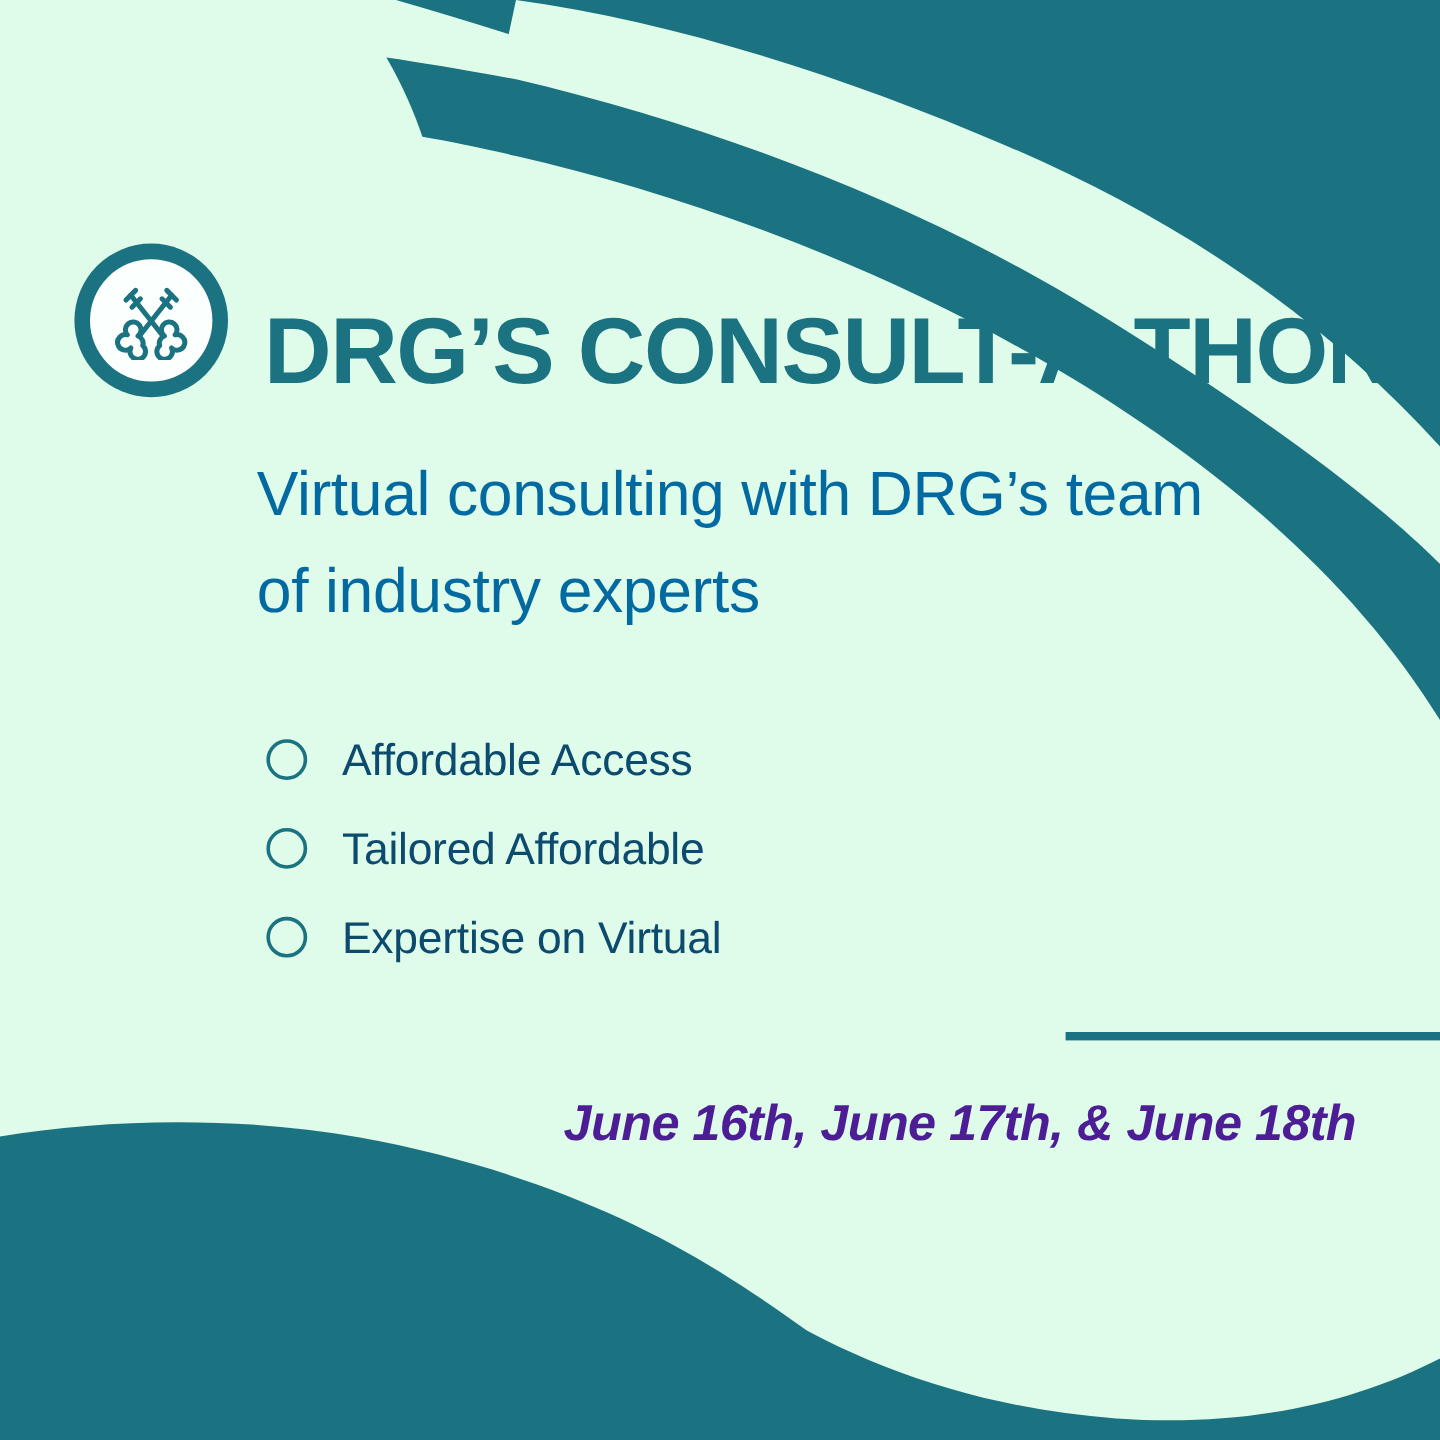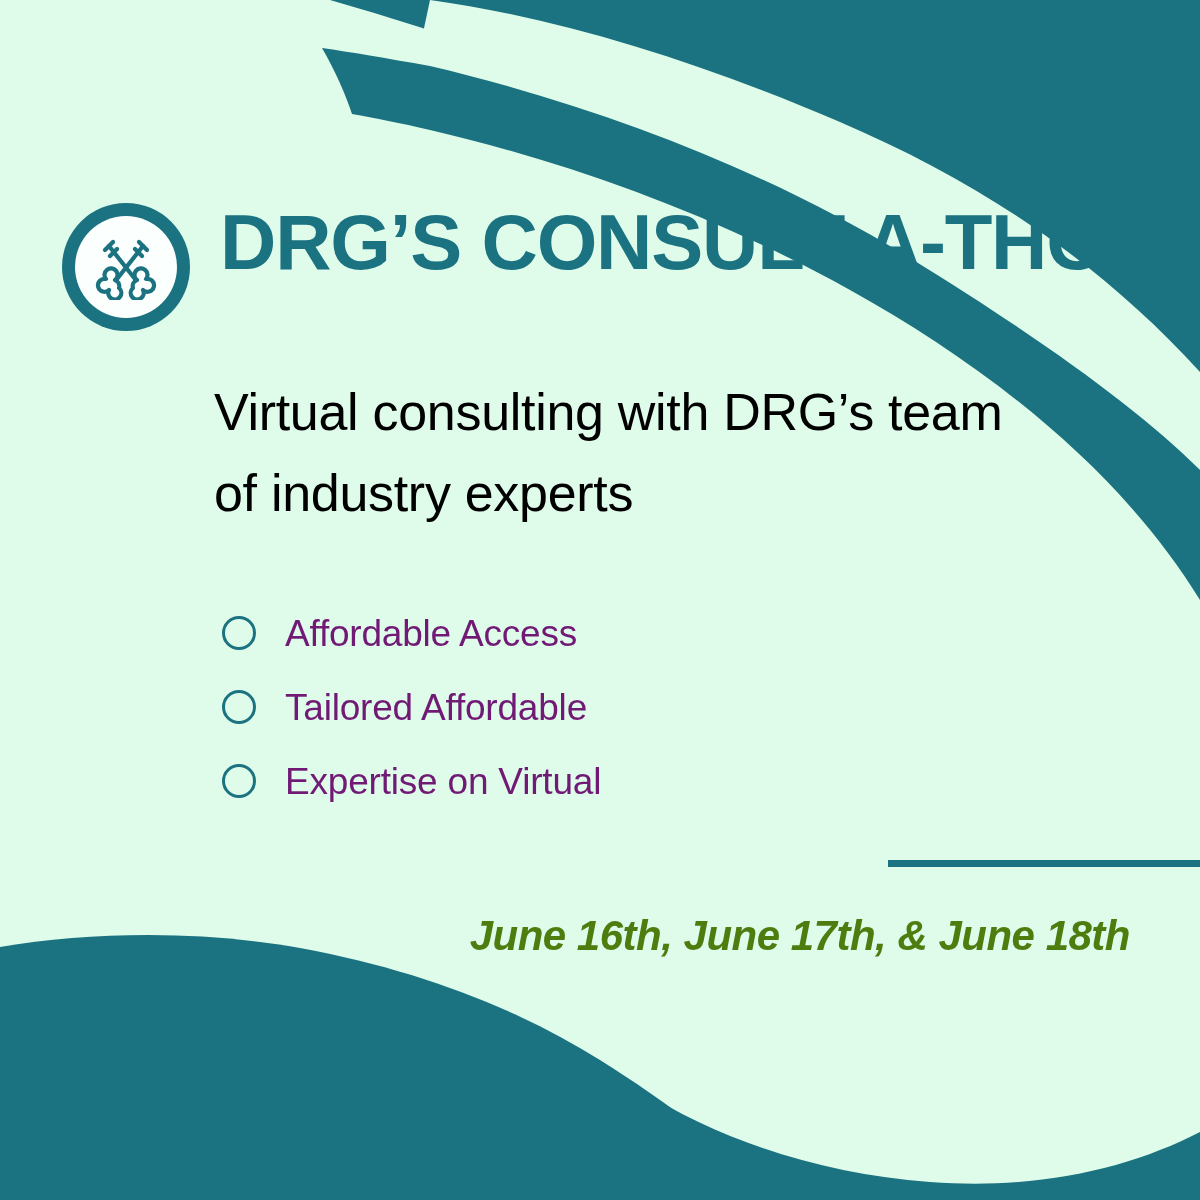--- a/index.html
+++ b/index.html
@@ -27,21 +27,21 @@
     inset: 0;
     z-index: 5;
   }
 
   
   .header-row {
     position: absolute;
     left: 62px;
     top: 203px;
     display: flex;
-    align-items: flex-start;
+    align-items: flex-end;
   }
   .logo-badge {
     width: 128px;
     height: 128px;
     border-radius: 50%;
     background: #1b7280;
     display: flex;
     align-items: center;
     justify-content: center;
     flex: none;
@@ -68,21 +68,21 @@
     white-space: nowrap;
   }
 
   
   .subtitle {
     position: absolute;
     left: 214px;
     top: 372px;
     width: 830px;
     margin: 0;
-    color: #000000;
+    color: #0369a1;
     font-size: 52px;
     line-height: 1.55;
     font-weight: normal;
     letter-spacing: -0.3px;
   }
 
   
   .features {
     position: absolute;
     left: 222px;
@@ -99,21 +99,21 @@
   .feature-marker {
     width: 34px;
     height: 34px;
     border: 3px solid #1b7280;
     border-radius: 50%;
     flex: none;
     box-sizing: border-box;
   }
   .feature-label {
     padding-left: 29px;
-    color: #701a75;
+    color: #0c4a6e;
     font-size: 37px;
     line-height: 1;
     letter-spacing: -0.2px;
     white-space: nowrap;
   }
 
   
   .divider {
     position: absolute;
     left: 888px;
@@ -122,21 +122,21 @@
     height: 7px;
     background: #1b7280;
   }
 
   
   .date-line {
     position: absolute;
     right: 70px;
     top: 915px;
     margin: 0;
-    color: #4d7c0f;
+    color: #4c1d95;
     font-size: 42px;
     line-height: 1;
     font-style: italic;
     font-weight: bold;
     letter-spacing: -0.5px;
     white-space: nowrap;
   }
 </style>
 </head>
 <body>

